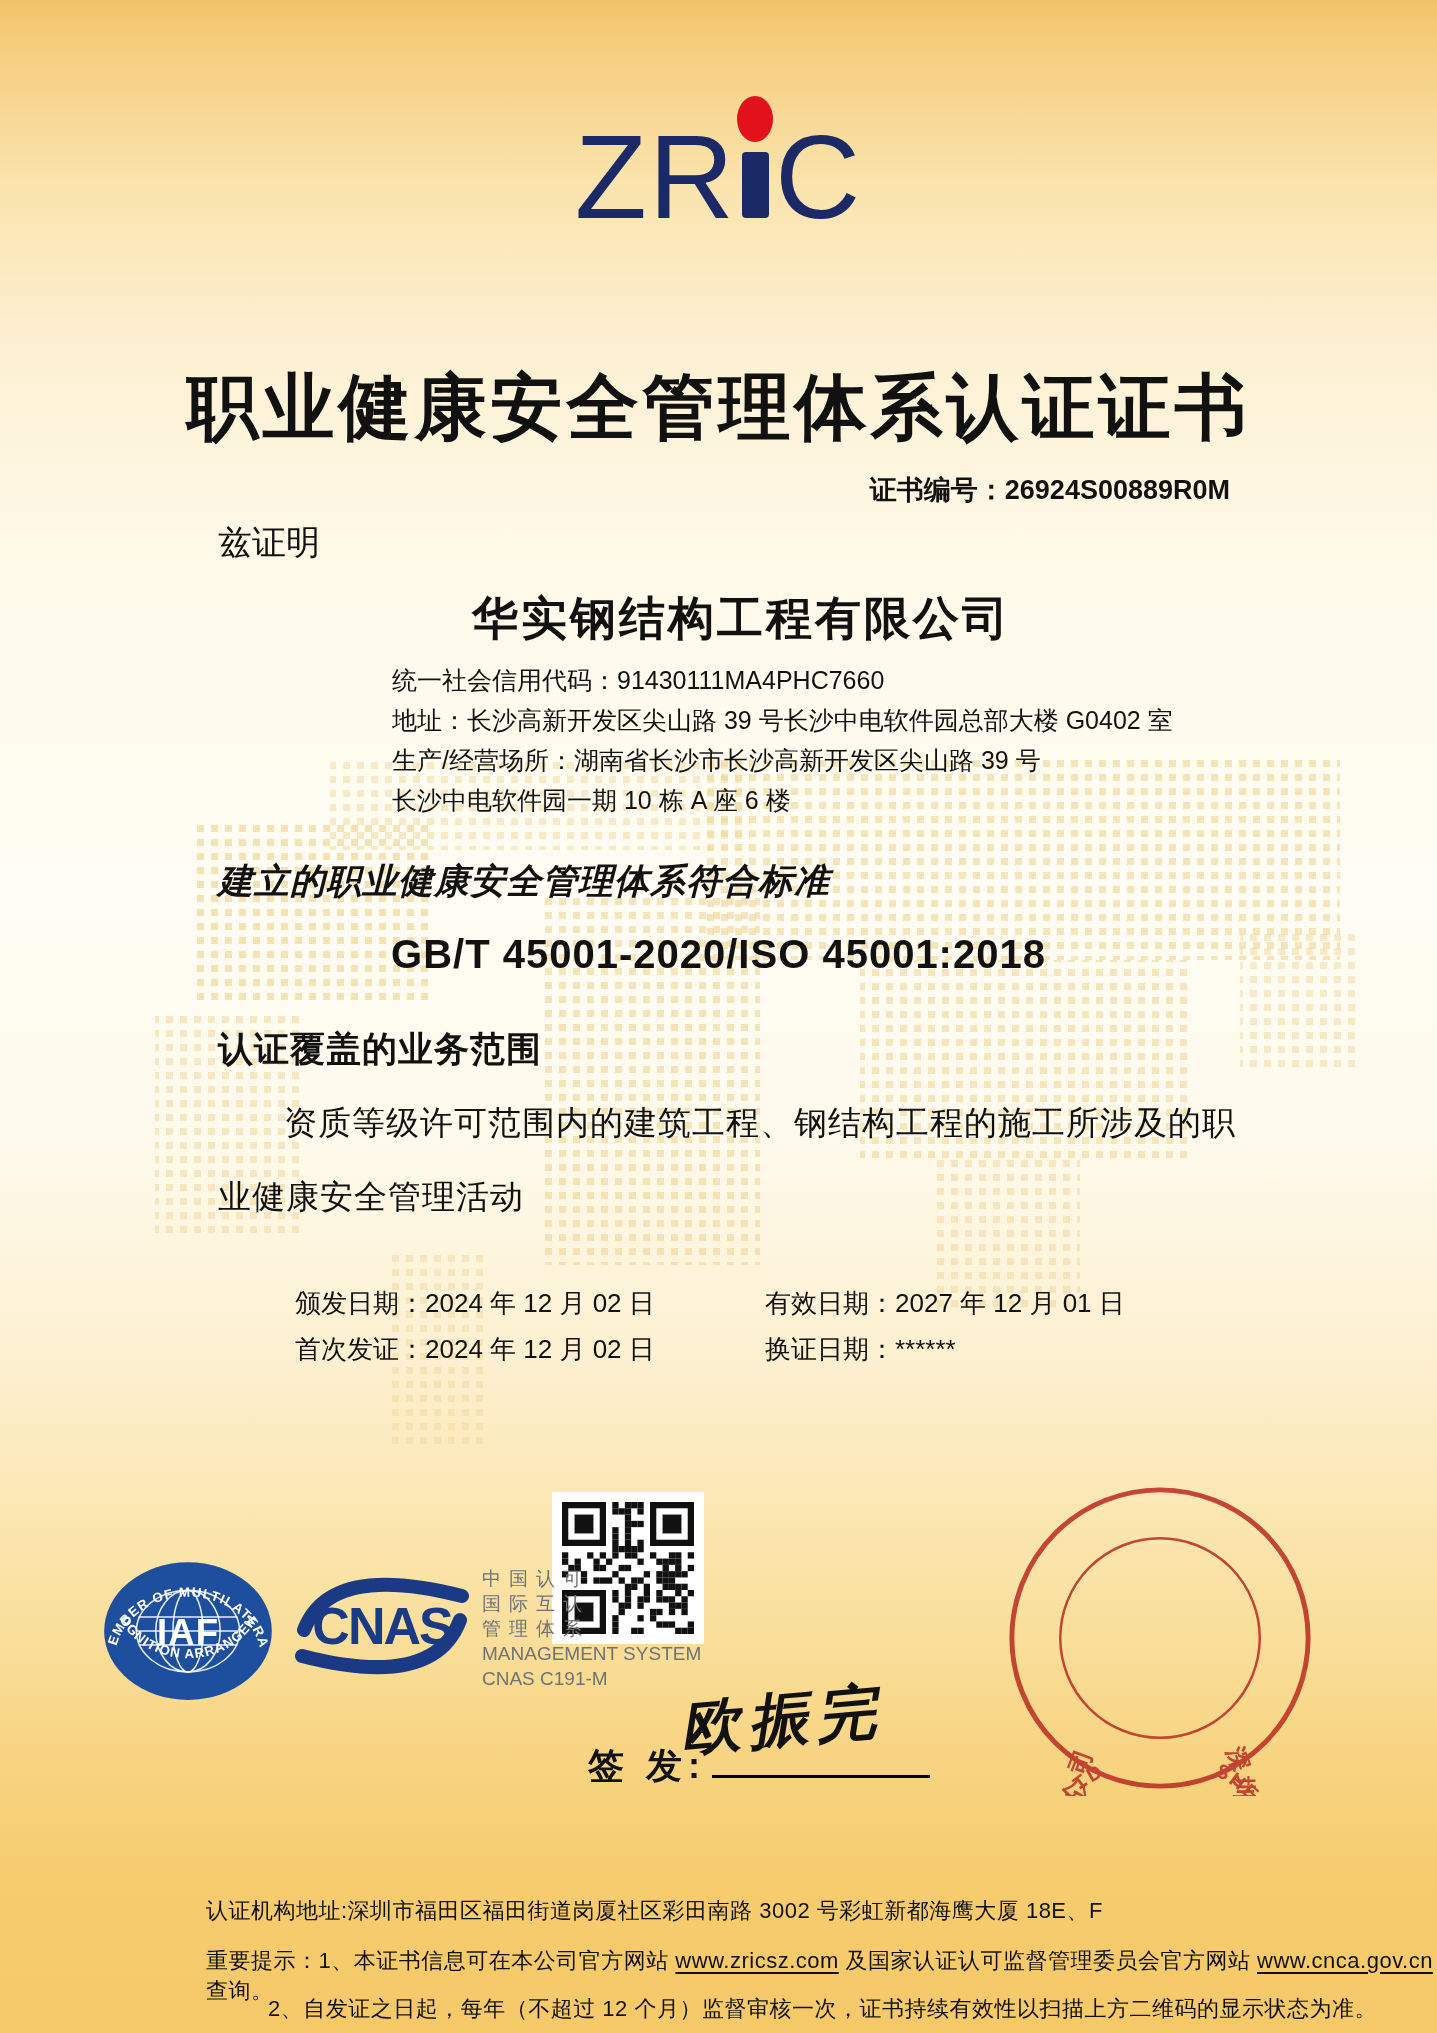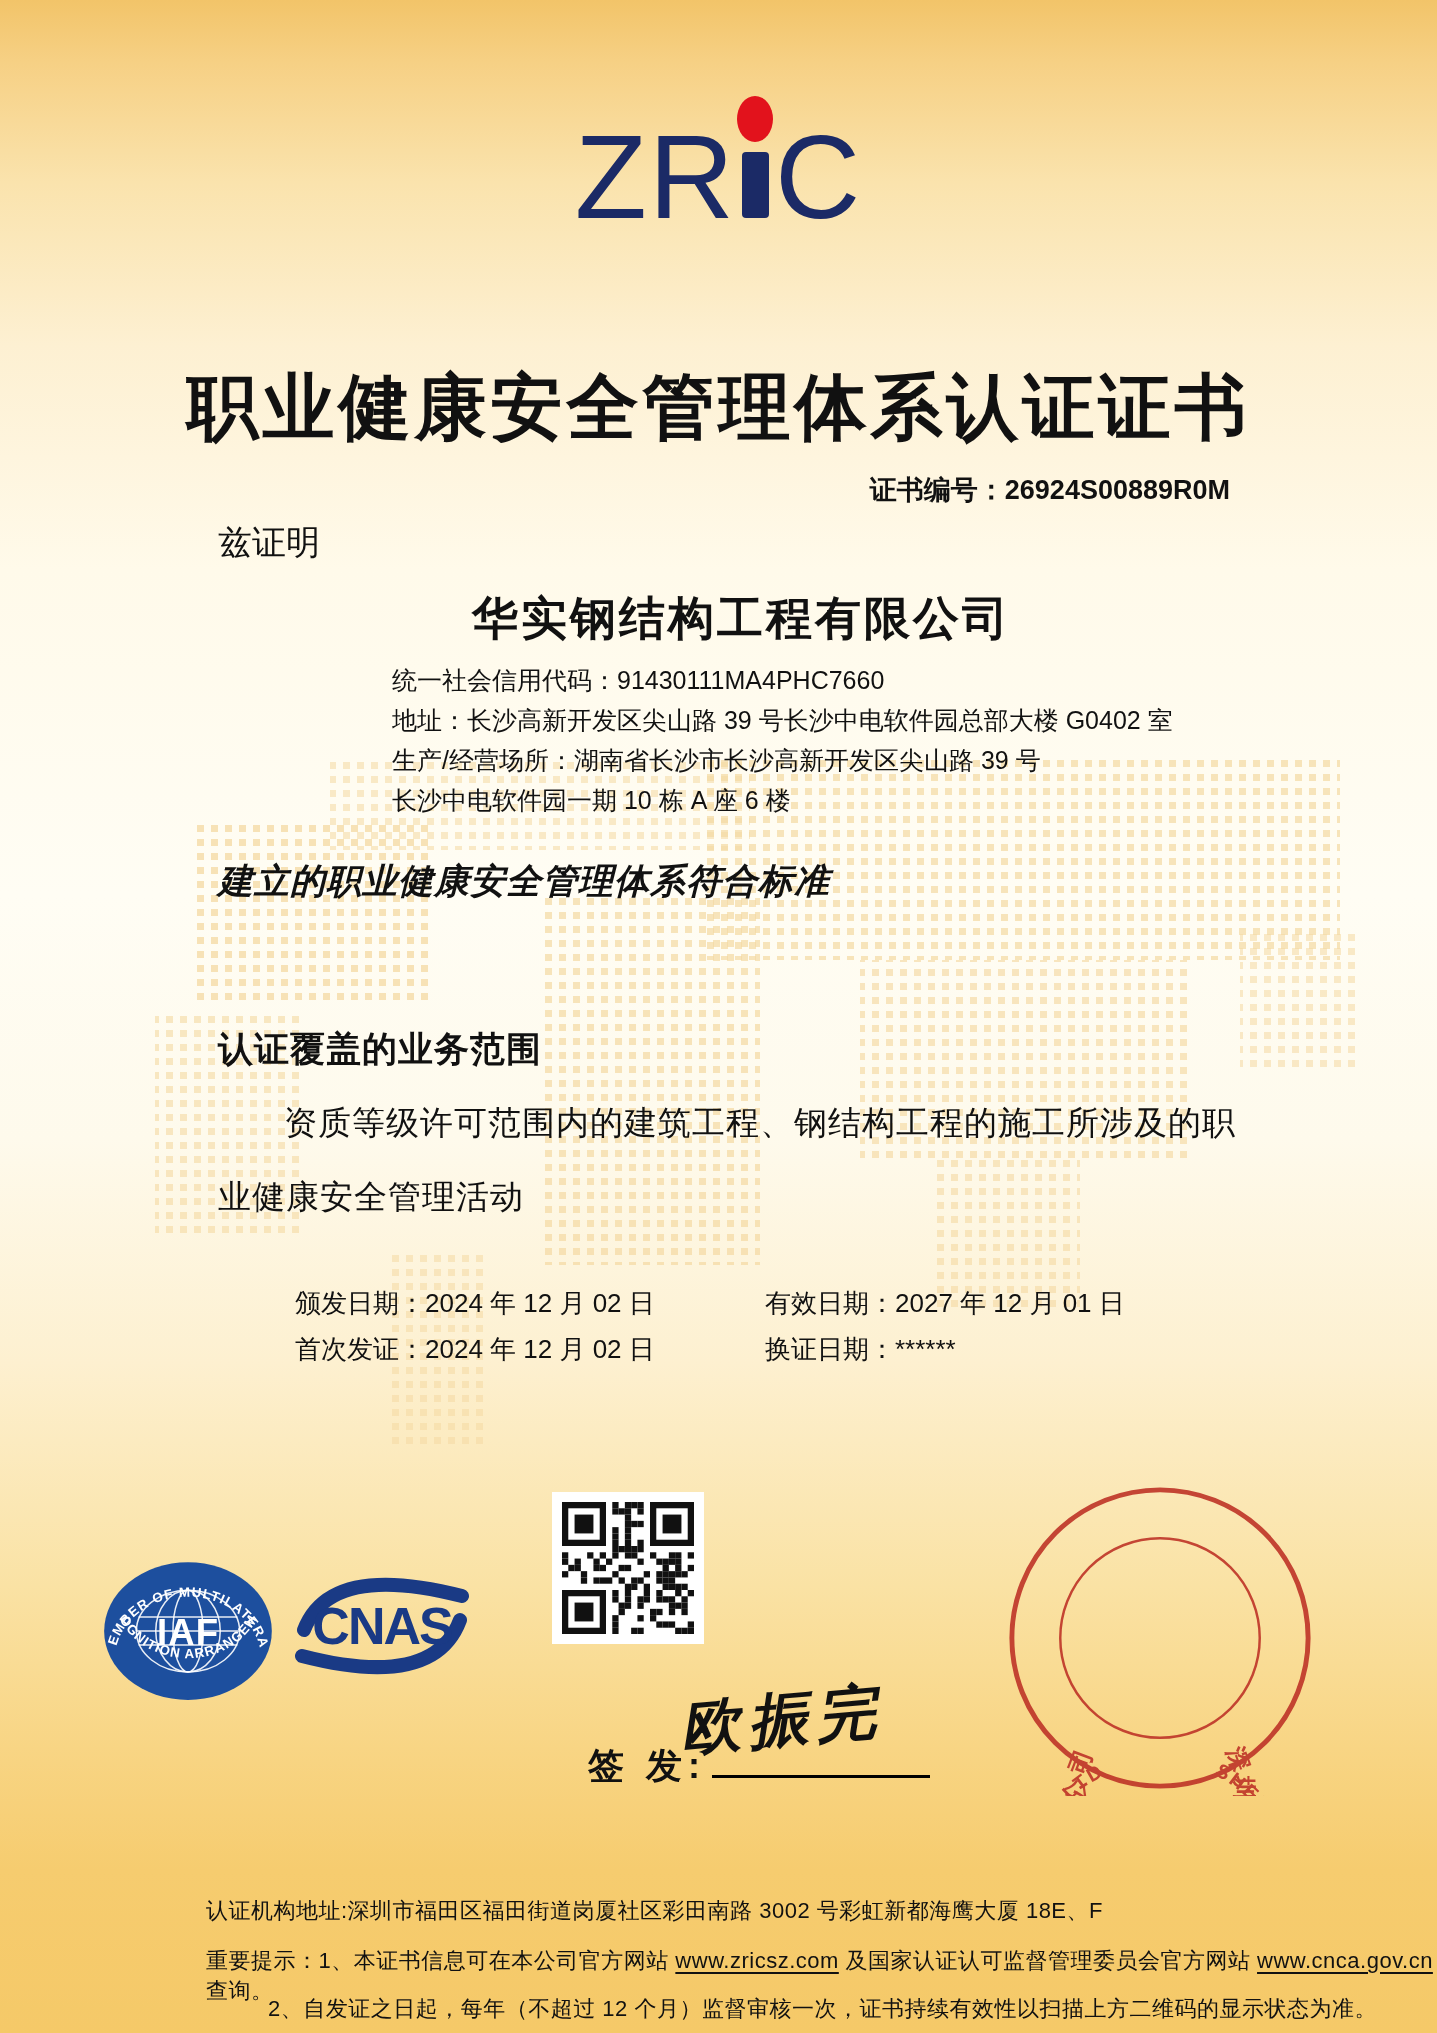--- a/index.html
+++ b/index.html
@@ -106,20 +106,21 @@
   <div class="company">华实钢结构工程有限公司</div>
 
   <div class="info">
     <div>统一社会信用代码：91430111MA4PHC7660</div>
     <div>地址：长沙高新开发区尖山路 39 号长沙中电软件园总部大楼 G0402 室</div>
     <div>生产/经营场所：湖南省长沙市长沙高新开发区尖山路 39 号</div>
     <div>长沙中电软件园一期 10 栋 A 座 6 楼</div>
   </div>
 
   <div class="std-intro">建立的职业健康安全管理体系符合标准</div>
+  <div class="standard">GB/T 45001-2020/ISO 45001:2018</div>
 
   <div class="scope-heading">认证覆盖的业务范围</div>
   <div class="scope-text">资质等级许可范围内的建筑工程、钢结构工程的施工所涉及的职业健康安全管理活动</div>
 
   <div class="dates">
     <div><span>颁发日期：</span><span>2024 年 12 月 02 日</span></div>
     <div><span>有效日期：</span><span>2027 年 12 月 01 日</span></div>
     <div><span>首次发证：</span><span>2024 年 12 月 02 日</span></div>
     <div><span>换证日期：</span><span>******</span></div>
   </div>
@@ -277,20 +278,27 @@
   </div>
 
   <div class="cnas">
     <svg viewBox="0 0 180 140" xmlns="http://www.w3.org/2000/svg">
       <path class="cnas-swoosh" d="M 12 74 Q 38 6 170 40"></path>
       <path class="cnas-swoosh" d="M 168 64 Q 142 134 10 100"></path>
       <text class="cnas-label" x="90" y="88" text-anchor="middle">CNAS</text>
     </svg>
   </div>
 
+  <div class="cnas-info">
+    <div class="cn">中国认可</div>
+    <div class="cn">国际互认</div>
+    <div class="cn">管理体系</div>
+    <div>MANAGEMENT SYSTEM</div>
+    <div>CNAS C191-M</div>
+  </div>
 
   <div class="sign">
     <span class="sign-label">签 发:</span>
     <span class="sign-line"></span>
     <span class="signature">欧振完</span>
   </div>
 
   <div class="seal">
     <svg viewBox="-160 -160 320 320" xmlns="http://www.w3.org/2000/svg">
       <circle r="150" stroke-width="5"></circle>

